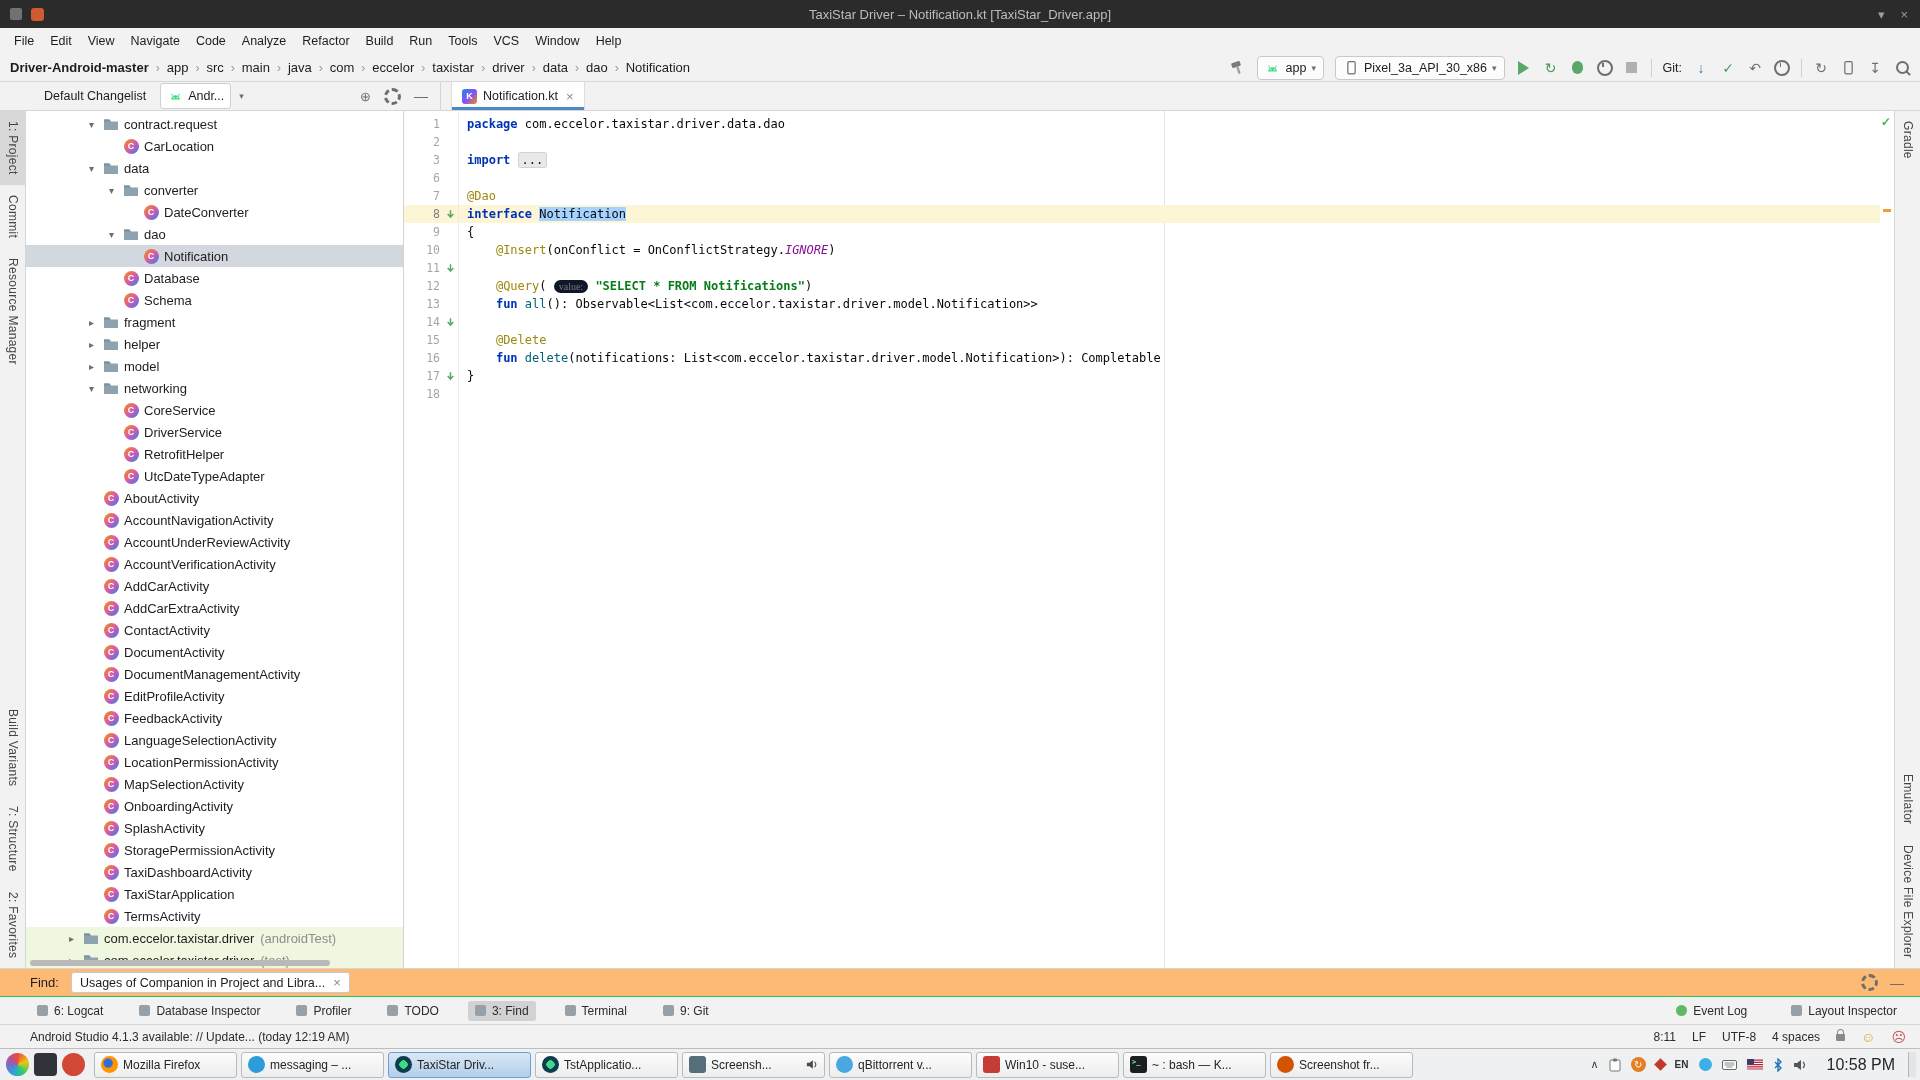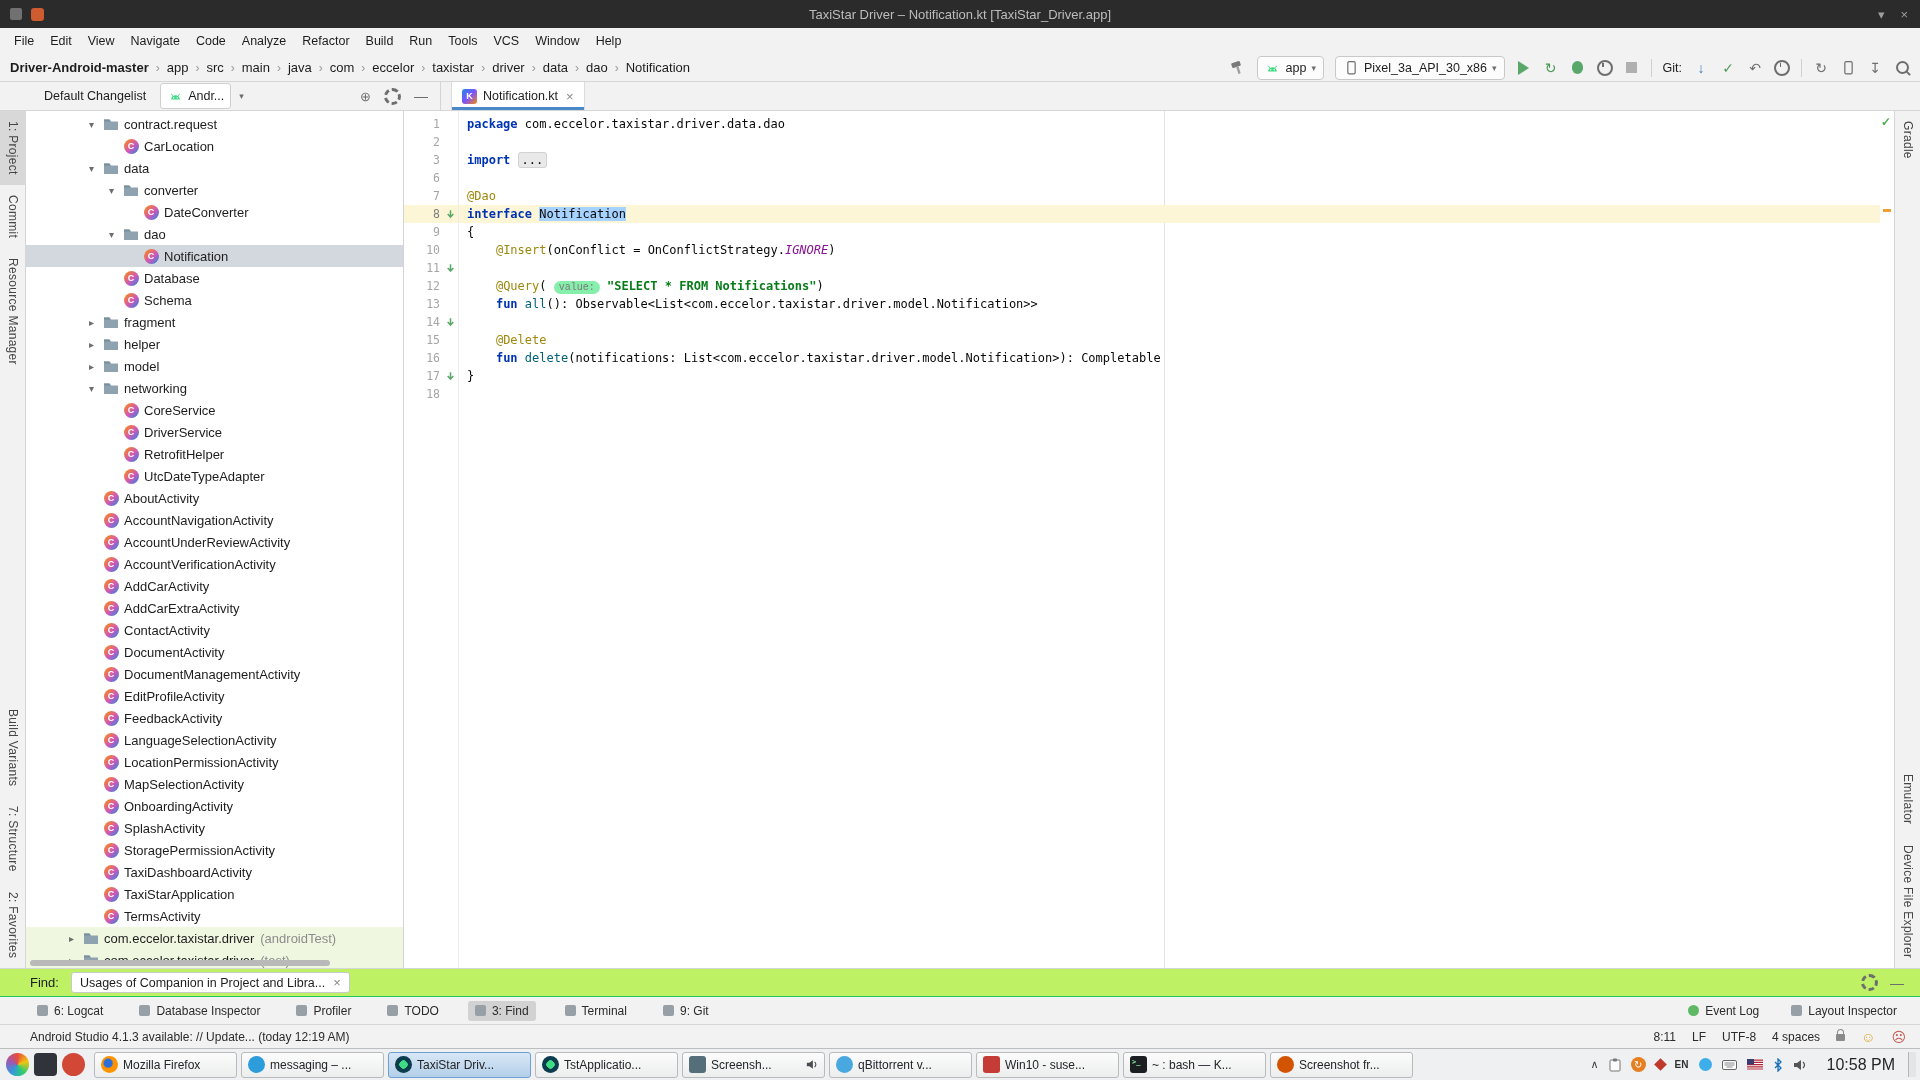--- a/index.html
+++ b/index.html
@@ -82,35 +82,35 @@
 .cline{height:18px;line-height:18px;font-family:"DejaVu Sans Mono",monospace;font-size:12px;white-space:pre;color:#080808;padding-left:8px;position:relative}
 .cline.cur{background:#fcf5d6}
 .tk-kw{color:#0033b3;font-weight:bold}
 .tk-pl{color:#080808}
 .tk-ann{color:#9e880d}
 .tk-str{color:#067d17;font-weight:bold}
 .tk-enum{color:#871094;font-style:italic}
 .tk-fn{color:#00627a}
 .tk-sel{background:#a6d2ff}
 .tk-fold{background:#e9e9e9;border:1px solid #d2d2d2;border-radius:3px;padding:0 3px}
-.tk-hint{background:#86efac;color:#7a7a7a;border-radius:8px;padding:1px 5px;font-family:Liberation Mono, monospace;font-size:10px}
+.tk-hint{background:#0f172a;color:#7a7a7a;border-radius:8px;padding:1px 5px;font-family:Liberation Serif, serif;font-size:10px}
 #editor-scroll{flex:0 0 14px;position:relative}
 #insp-ok{position:absolute;top:4px;left:1px;color:#4caf50;font-size:12px;font-weight:bold}
 #caret-mark{position:absolute;top:98px;right:3px;width:8px;height:3px;background:#efa032}
 
-#find-panel{height:27px;flex:0 0 27px;background:#bef264;border-top:1px solid #d6d6d6;display:flex;align-items:center;gap:12px;padding:0 16px 0 30px}
+#find-panel{height:27px;flex:0 0 27px;background:#fdba74;border-top:1px solid #d6d6d6;display:flex;align-items:center;gap:12px;padding:0 16px 0 30px}
 .find-tab{display:flex;align-items:center;gap:6px;background:#fff;border:1px solid #c9c9c9;border-radius:3px;padding:2px 8px;font-size:12.5px}
 #find-panel .spacer{flex:1}
 
 #bottom-bar{height:27px;flex:0 0 27px;background:#f2f2f2;border-top:1px solid #22c55e;display:flex;align-items:center;padding:0 16px 0 30px;gap:22px}
 .bb-item{display:flex;align-items:center;gap:6px;font-size:12px;color:#2b2b2b;padding:3px 7px;border-radius:3px}
 .bb-item.active{background:#d2d2d2}
 .bb-ico{width:11px;height:11px;border-radius:2px;background:#97a0a6}
 .bb-ico.green{background:#5fb865;border-radius:50%}
-#bb-right{margin-left:auto;display:flex;gap:18px}
+#bb-right{margin-left:auto;display:flex;gap:30px}
 
 #status-bar{height:23px;flex:0 0 23px;background:#f2f2f2;border-top:1px solid #d6d6d6;display:flex;align-items:center;padding:0 14px 0 30px;font-size:12px;color:#2b2b2b}
 #sb-right{margin-left:auto;display:flex;gap:16px}
 .lock{width:9px;height:7px;background:#8a8a8a;border-radius:1px;position:relative;margin-top:4px}
 .lock::before{content:"";position:absolute;top:-5px;left:1.1px;width:4.6px;height:5px;border:1.6px solid #8a8a8a;border-bottom:none;border-radius:4px 4px 0 0}
 .face{font-size:14px;line-height:1}
 .face.happy{color:#dba122}
 .face.sad{color:#c2574f}
 
 #taskbar{height:31px;flex:0 0 31px;background:#eff0f1;border-top:1px solid #bcbdbf;display:flex;align-items:center;gap:5px;padding:0 4px 0 6px}

